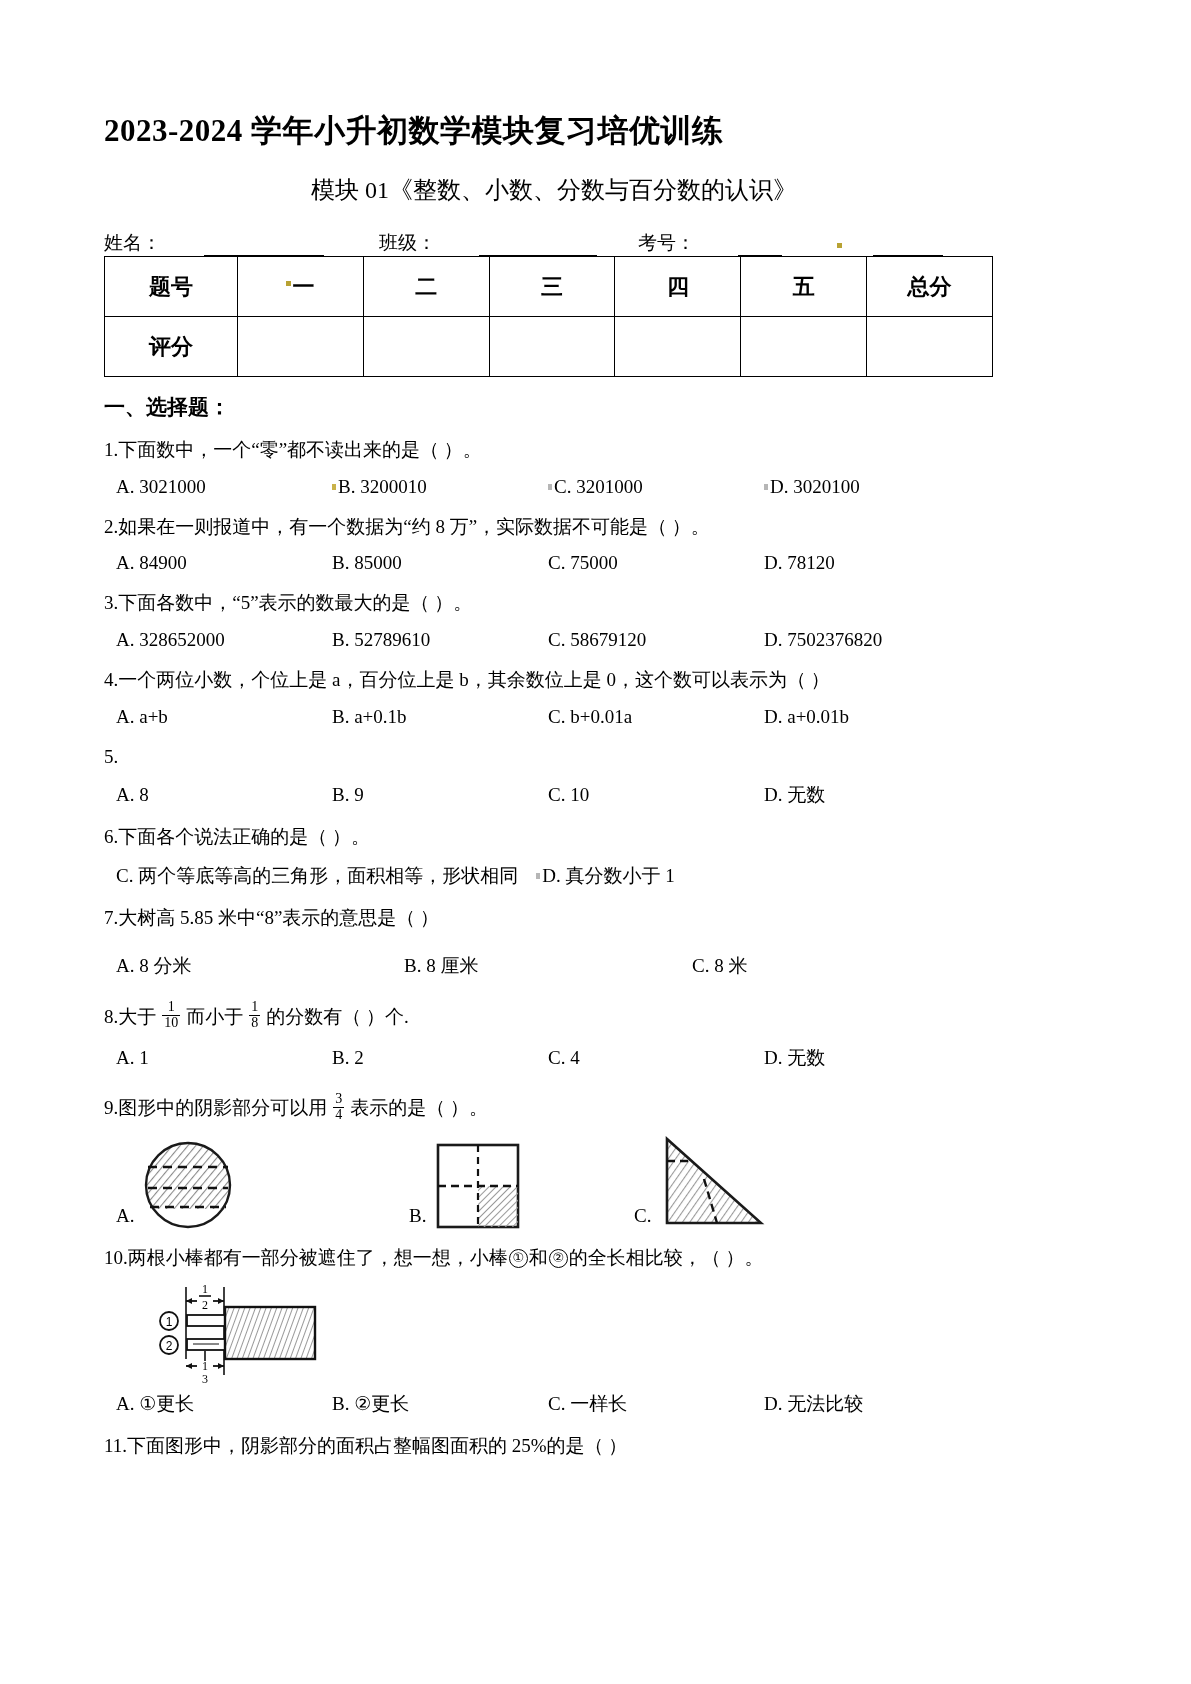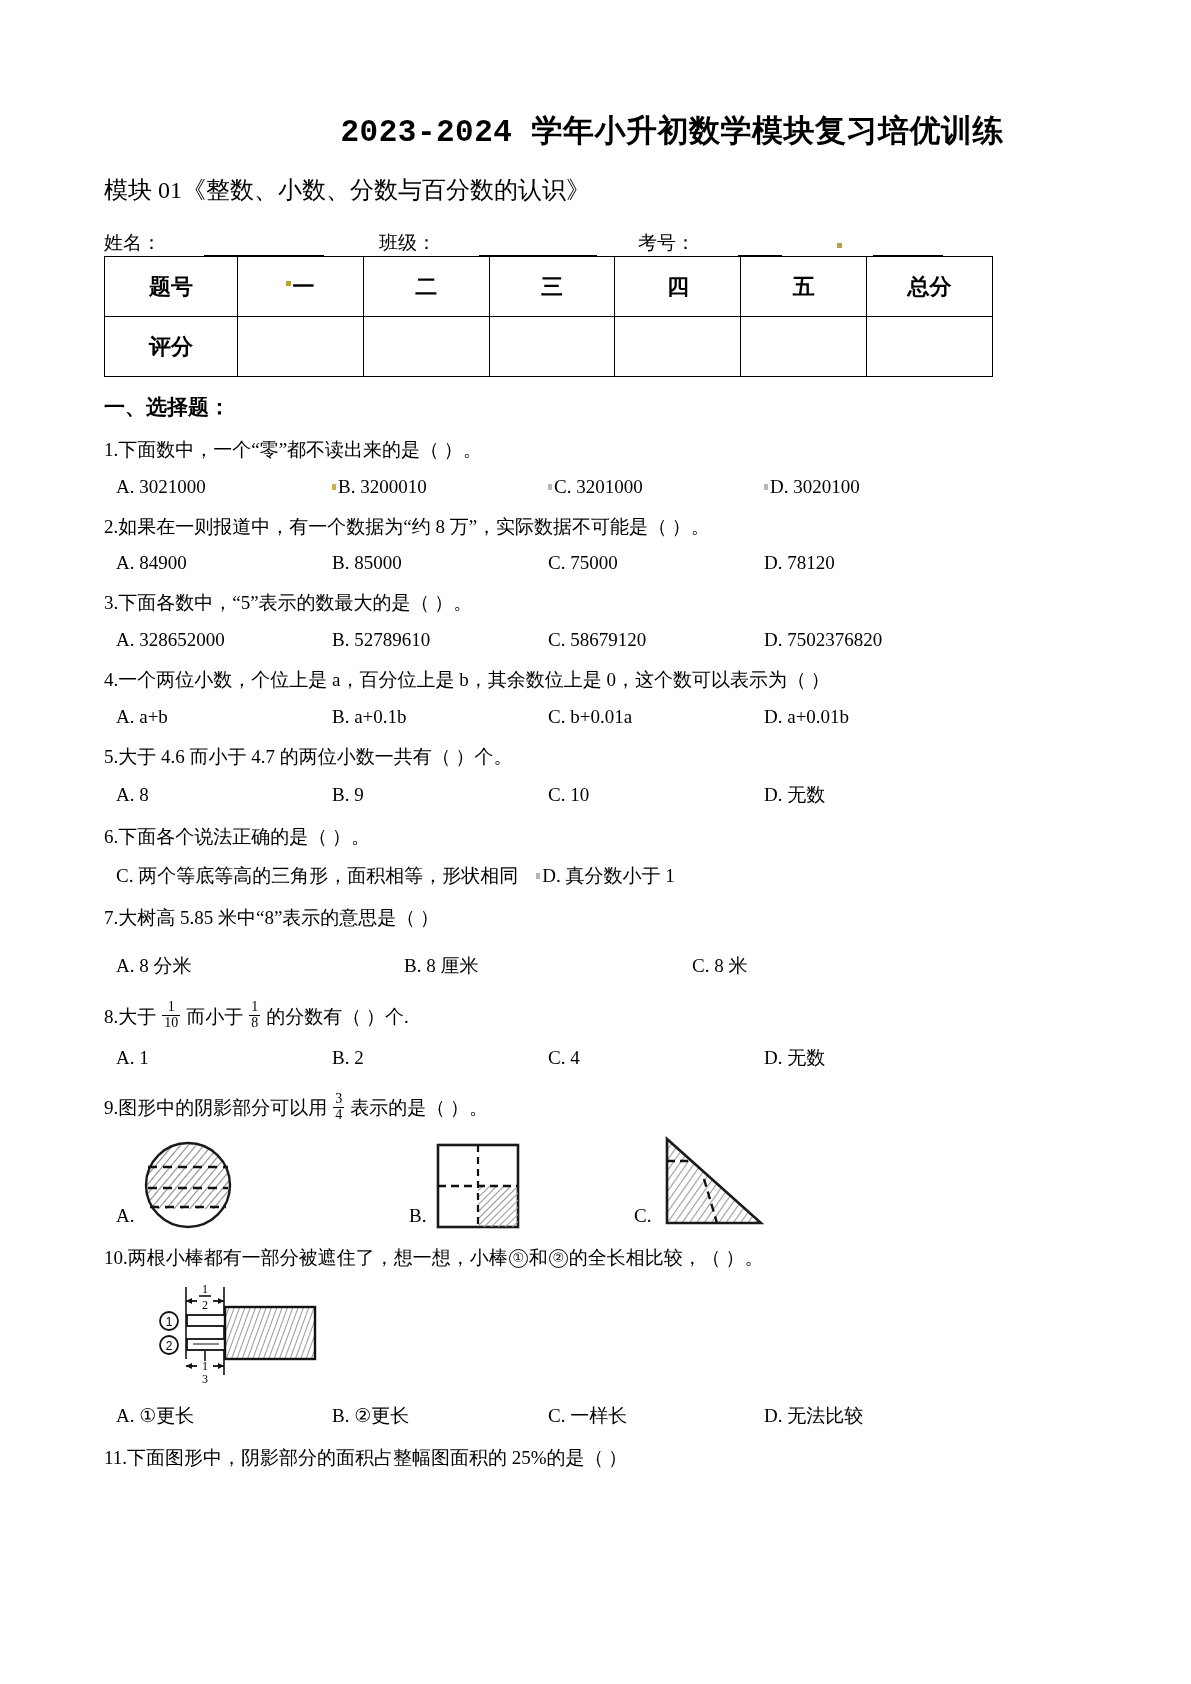--- a/index.html
+++ b/index.html
@@ -24,28 +24,29 @@
   }
   .content {
     position: absolute;
     left: 104px;
     top: 0;
     width: 900px;
   }
 
   
   .main-title {
-    text-align: right;
+    text-align: left;
     font-size: 31px;
     font-weight: bold;
     letter-spacing: 0.5px;
     margin-top: 110px;
-    font-family: Liberation Mono, monospace;
+    font-family: Liberation Serif, serif;
   }
   .sub-title {
+    text-align: center;
     font-size: 24px;
     margin-top: 22px;
     font-family: "Liberation Serif", "DejaVu Serif", serif;
   }
 
   
   .ident-line {
     margin-top: 24px;
     font-size: 19px;
     white-space: nowrap;
@@ -287,21 +288,20 @@
   </div>
   <div class="opt-row opt-4">
     <span class="opt">A. a+b</span>
     <span class="opt">B. a+0.1b</span>
     <span class="opt">C. b+0.01a</span>
     <span class="opt">D. a+0.01b</span>
   </div>
 
   <div class="question">
     <span>5.</span>
-    <span>大于 4.6 而小于 4.7 的两位小数一共有（  ）个。</span>
   </div>
   <div class="opt-row opt-4">
     <span class="opt">A. 8</span>
     <span class="opt">B. 9</span>
     <span class="opt">C. 10</span>
     <span class="opt">D. 无数</span>
   </div>
 
   <div class="question">
     <span>6.</span>
@@ -460,21 +460,21 @@
         <polygon points="27,87 33,84 33,90" fill="#111"></polygon>
         <line x1="54" y1="87" x2="65" y2="87" stroke="#111" stroke-width="1.8"></line>
         <polygon points="65,87 59,84 59,90" fill="#111"></polygon>
         <text x="46" y="91" text-anchor="middle" font-size="12" font-family="Liberation Serif, DejaVu Serif, serif">1</text>
         <line x1="40" y1="94" x2="52" y2="94" stroke="#111" stroke-width="0"></line>
         <text x="46" y="104" text-anchor="middle" font-size="12" font-family="Liberation Serif, DejaVu Serif, serif">3</text>
       </g>
     </svg>
   </div>
 
-  <div class="opt-row opt-4" style="margin-top:16px;">
+  <div class="opt-row opt-4" style="margin-top:4px;">
     <span class="opt">A. ①更长</span>
     <span class="opt">B. ②更长</span>
     <span class="opt">C. 一样长</span>
     <span class="opt">D. 无法比较</span>
   </div>
 
   <div class="question">
     <span>11.</span>
     <span>下面图形中，阴影部分的面积占整幅图面积的 25%的是（  ）</span>
   </div>

